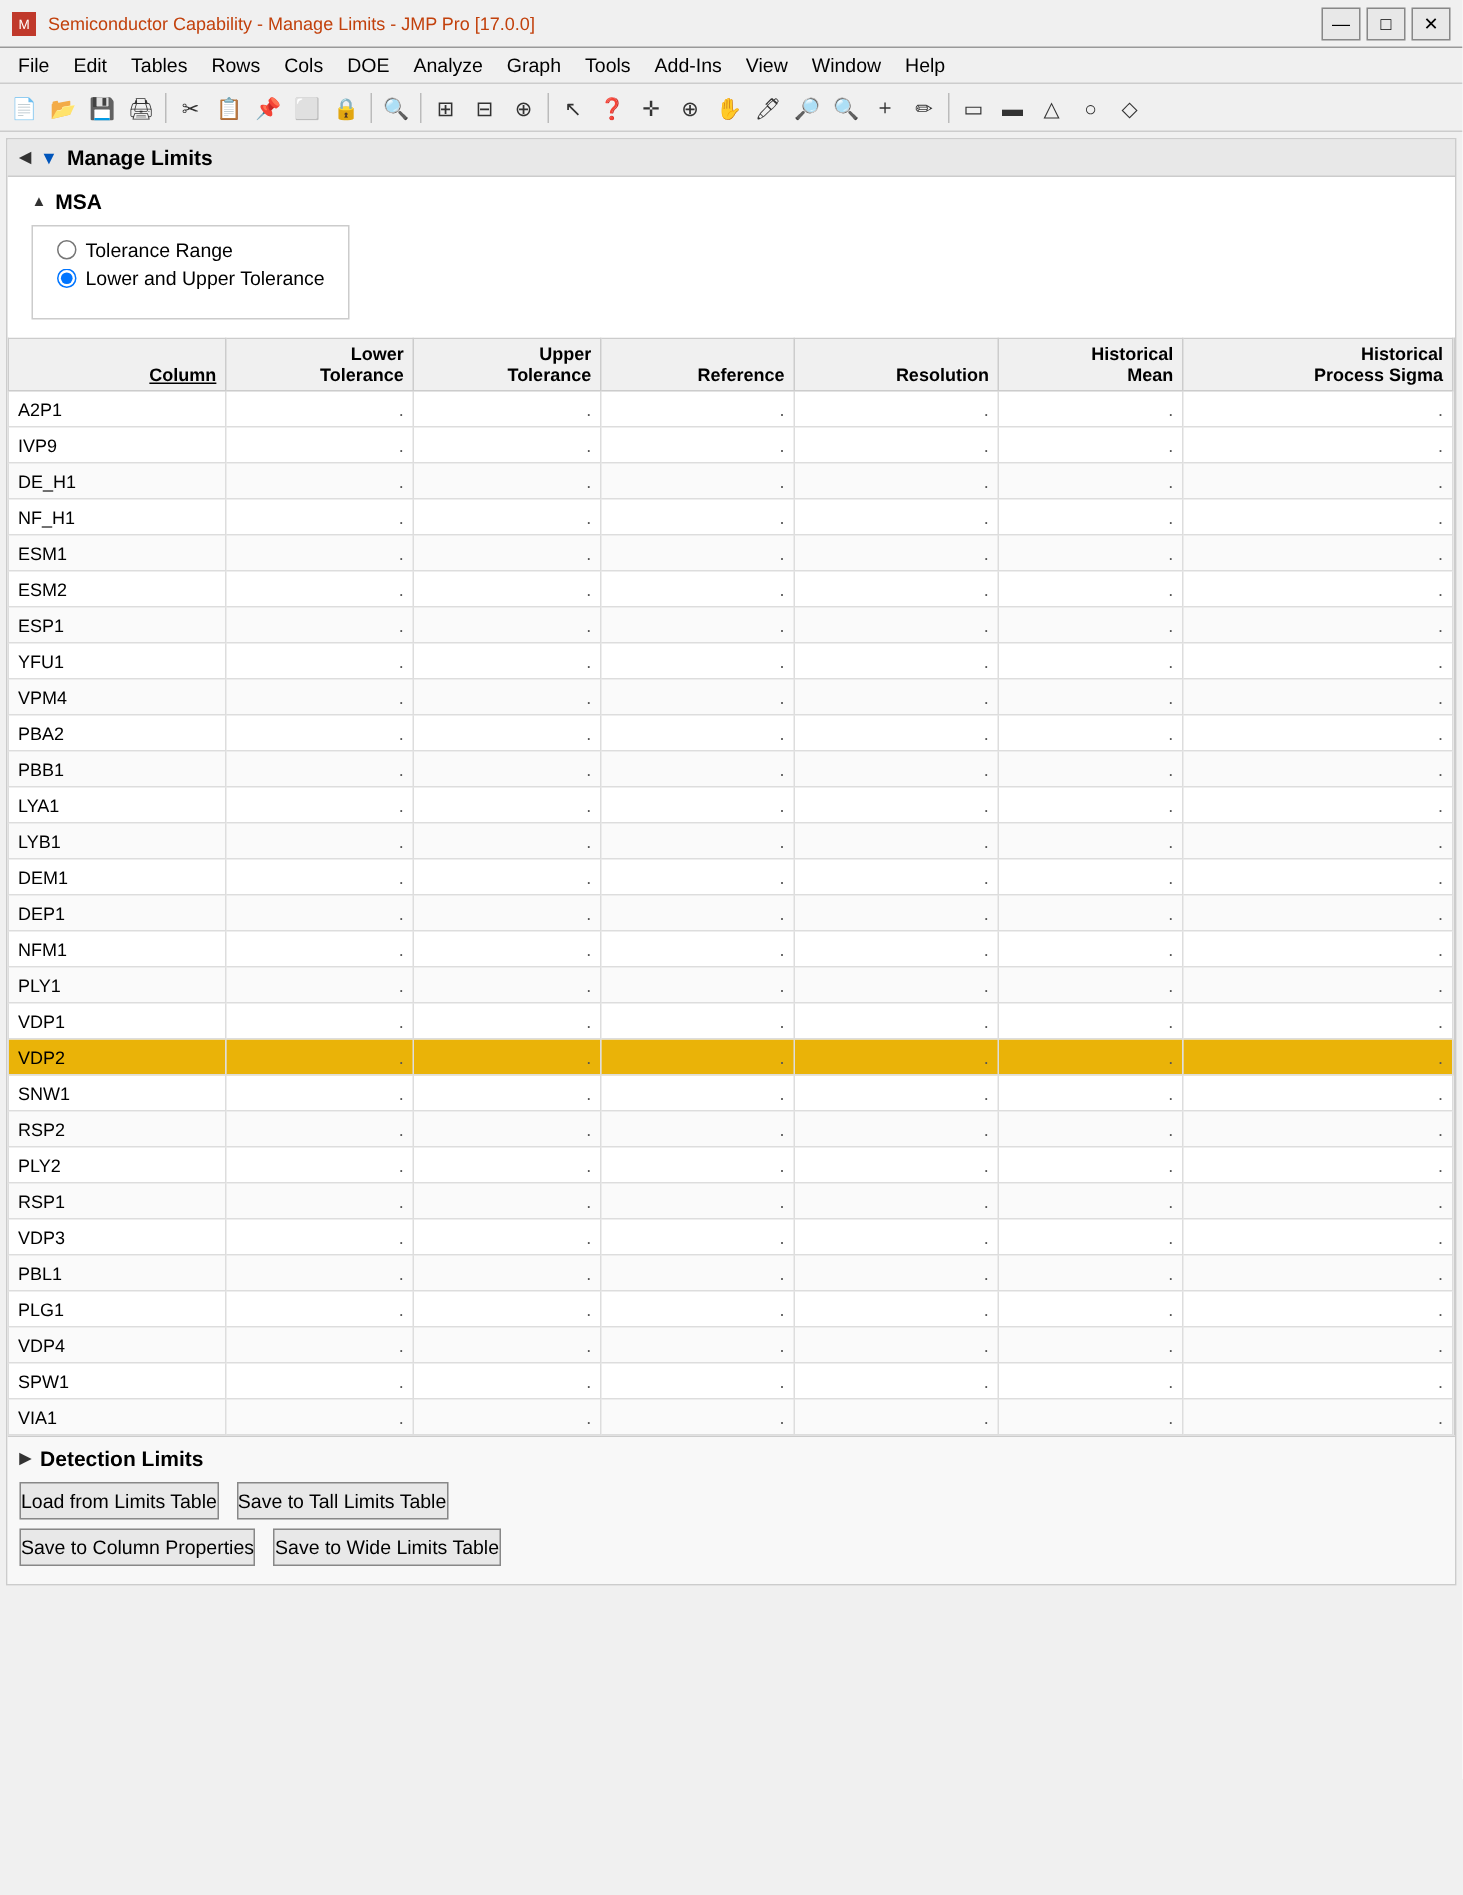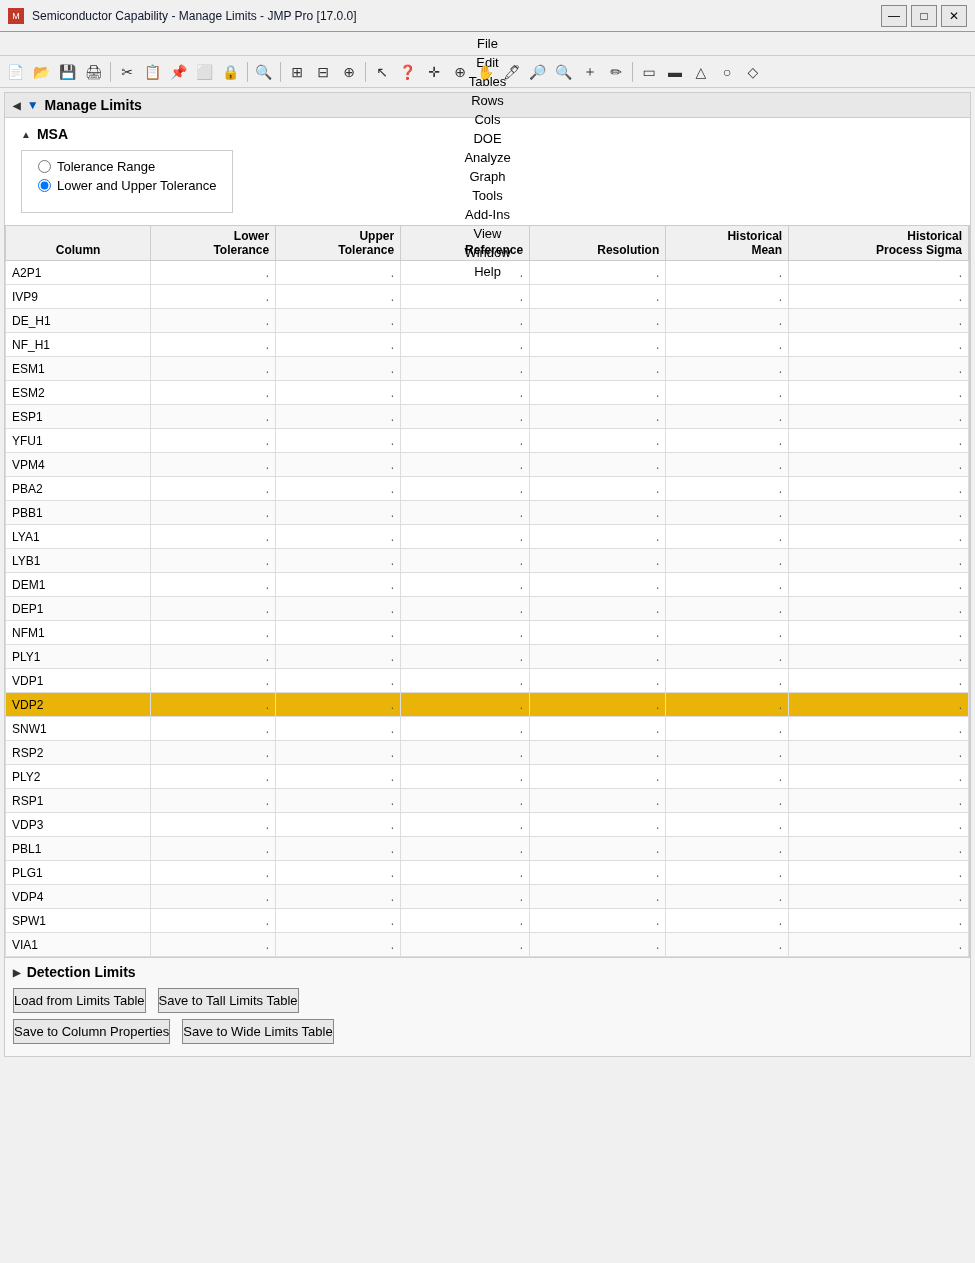--- a/index.html
+++ b/index.html
@@ -32,21 +32,21 @@
       height: 16px;
       background: #c0392b;
       display: inline-flex;
       align-items: center;
       justify-content: center;
       font-size: 9px;
       color: white;
     }
     .title-bar-text {
       font-size: 12px;
-      color: #0f172a;
+      color: #c2410c;
     }
     .title-bar-buttons {
       display: flex;
       gap: 4px;
     }
     .tb-btn {
       width: 26px;
       height: 22px;
       border: 1px solid #888;
       background: #e8e8e8;
@@ -59,21 +59,20 @@
 
     
     .menu-bar {
       background: #f0f0f0;
       border-bottom: 1px solid #ccc;
       padding: 2px 4px;
       display: flex;
       gap: 0;
       height: 24px;
       align-items: center;
-      flex-direction: column;
     }
     .menu-item {
       padding: 2px 8px;
       font-size: 13px;
       cursor: pointer;
       white-space: nowrap;
     }
 
     
     .toolbar {
@@ -171,22 +170,23 @@
     .limits-table th {
       background: #f0f0f0;
       border: 1px solid #ccc;
       padding: 3px 6px;
       text-align: right;
       font-weight: bold;
       vertical-align: bottom;
       white-space: pre-line;
     }
     .limits-table th.col-name {
-      text-align: center;
+      text-align: right;
       min-width: 80px;
+      text-decoration: underline;
     }
     .limits-table td {
       border: 1px solid #ddd;
       padding: 2px 6px;
       height: 24px;
       text-align: right;
     }
     .limits-table td.col-name {
       text-align: left;
       font-weight: normal;

